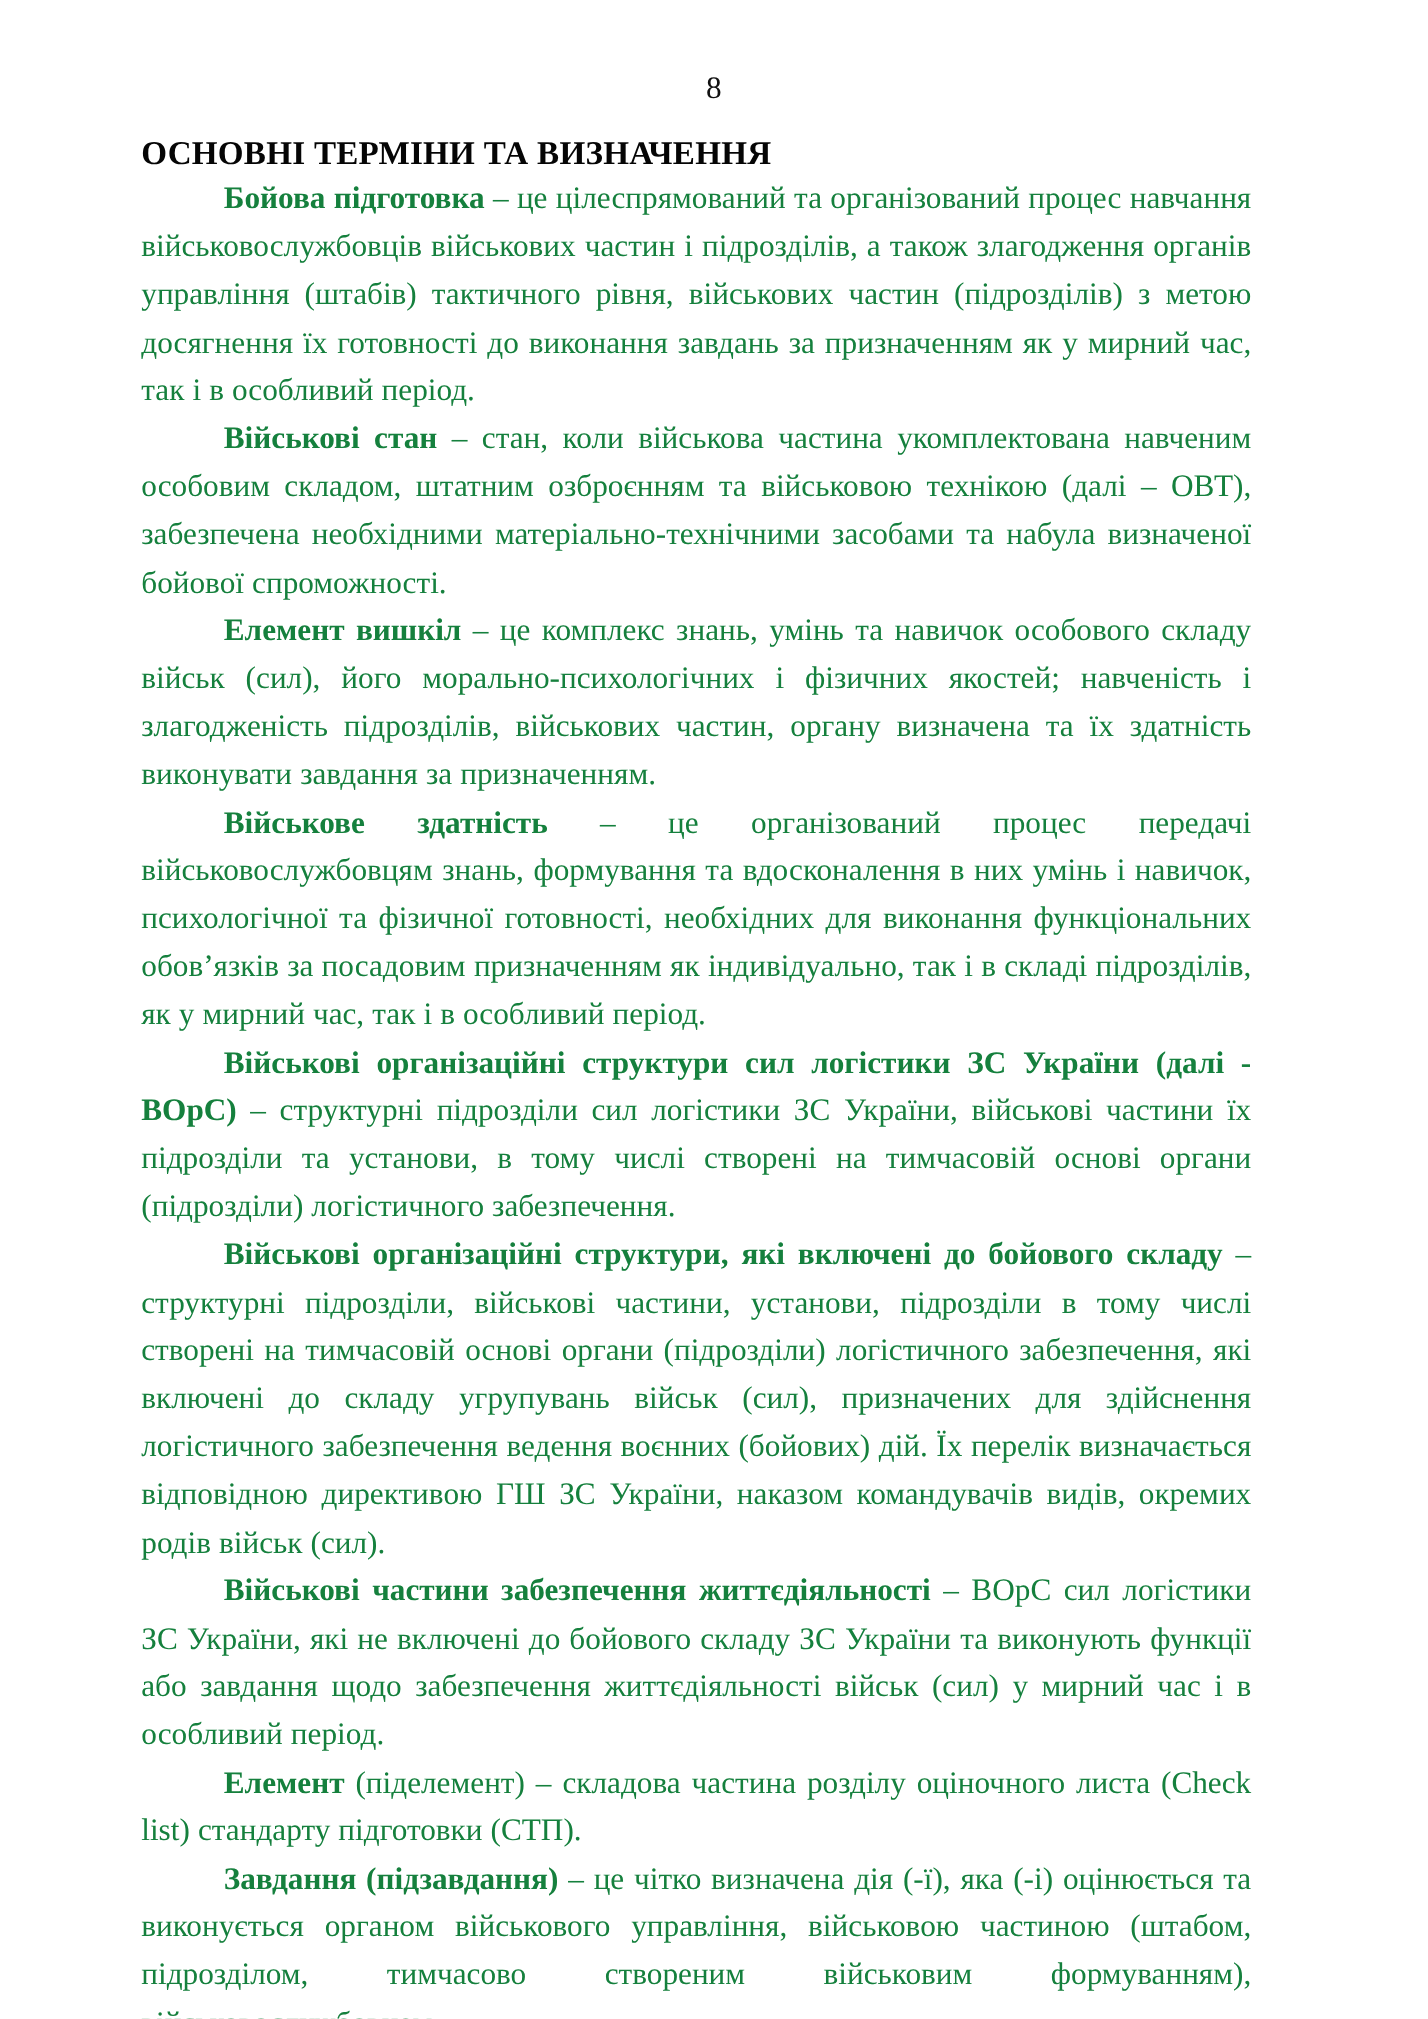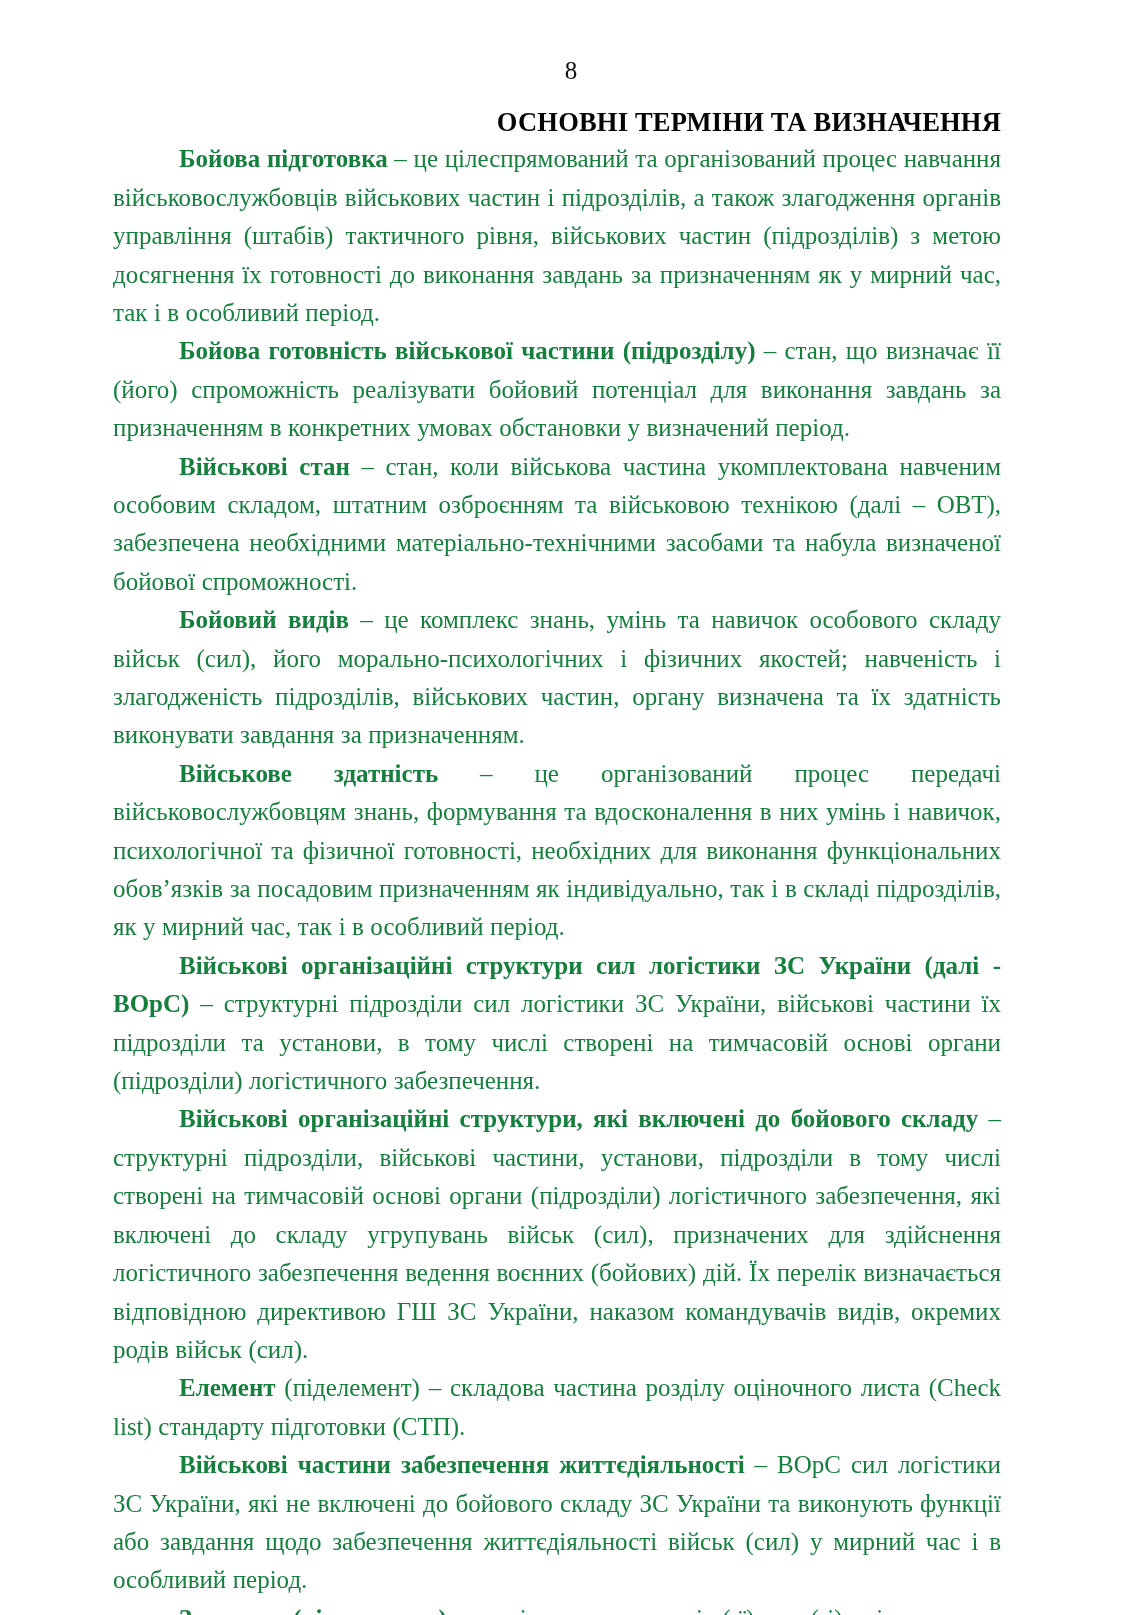--- a/index.html
+++ b/index.html
@@ -35,21 +35,21 @@
 
   
   .body-col {
     position: absolute;
     left: 113px;
     top: 106px;
     width: 888px;
   }
 
   .doc-title {
-    text-align: right;
+    text-align: left;
     font-size: 26.5px;
     font-weight: bold;
     letter-spacing: 0.2px;
     line-height: 1.22;
     margin: 0 0 2px 0;
     color: #050505;
   }
 
   p.para {
     margin: 0;
@@ -79,50 +79,47 @@
   <div class="page-number">8</div>
 
   <div class="body-col">
 
     <h1 class="doc-title">ОСНОВНІ ТЕРМІНИ ТА ВИЗНАЧЕННЯ</h1>
 
     <p class="para">
       <b class="term">Бойова підготовка</b><span> – це цілеспрямований та організований процес навчання військовослужбовців військових частин і підрозділів, а також злагодження органів управління (штабів) тактичного рівня, військових частин (підрозділів) з метою досягнення їх готовності до виконання завдань за призначенням як у мирний час, так і в особливий період.</span>
     </p>
 
-    <p class="para">
-      <b class="term">Бойова готовність військової частини (підрозділу)</b><span> – стан, що визначає її (його) спроможність реалізувати бойовий потенціал для виконання завдань за призначенням в конкретних умовах обстановки у визначений період.</span>
-    </p>
 
     <p class="para">
       <b class="term">Військові стан</b><span> – стан, коли військова частина укомплектована навченим особовим складом, штатним озброєнням та військовою технікою (далі – ОВТ), забезпечена необхідними матеріально-технічними засобами та набула визначеної бойової спроможності.</span>
     </p>
 
     <p class="para">
-      <b class="term">Бойовий видів</b><span> – це комплекс знань, умінь та навичок особового складу військ (сил), його морально-психологічних і фізичних якостей; навченість і злагодженість підрозділів, військових частин, органу визначена та їх здатність виконувати завдання за призначенням.</span>
+      <b class="term">Елемент вишкіл</b><span> – це комплекс знань, умінь та навичок особового складу військ (сил), його морально-психологічних і фізичних якостей; навченість і злагодженість підрозділів, військових частин, органу визначена та їх здатність виконувати завдання за призначенням.</span>
     </p>
 
     <p class="para">
       <b class="term">Військове здатність</b><span> – це організований процес передачі військовослужбовцям знань, формування та вдосконалення в них умінь і навичок, психологічної та фізичної готовності, необхідних для виконання функціональних обов’язків за посадовим призначенням як індивідуально, так і в складі підрозділів, як у мирний час, так і в особливий період.</span>
     </p>
 
     <p class="para">
       <b class="term">Військові організаційні структури сил логістики ЗС України (далі - ВОрС)</b><span> – структурні підрозділи сил логістики ЗС України, військові частини їх підрозділи та установи, в тому числі створені на тимчасовій основі органи (підрозділи) логістичного забезпечення.</span>
     </p>
 
     <p class="para">
       <b class="term">Військові організаційні структури, які включені до бойового складу</b><span> – структурні підрозділи, військові частини, установи, підрозділи в тому числі створені на тимчасовій основі органи (підрозділи) логістичного забезпечення, які включені до складу угрупувань військ (сил), призначених для здійснення логістичного забезпечення ведення воєнних (бойових) дій. Їх перелік визначається відповідною директивою ГШ ЗС України, наказом командувачів видів, окремих родів військ (сил).</span>
     </p>
 
     <p class="para">
-      <b class="term">Елемент</b><span> (піделемент) – складова частина розділу оціночного листа (Check list) стандарту підготовки (СТП).</span>
+      <b class="term">Військові частини забезпечення життєдіяльності</b><span> – ВОрС сил логістики ЗС України, які не включені до бойового складу ЗС України та виконують функції або завдання щодо забезпечення життєдіяльності військ (сил) у мирний час і в особливий період.</span>
     </p>
 
     <p class="para">
-      <b class="term">Військові частини забезпечення життєдіяльності</b><span> – ВОрС сил логістики ЗС України, які не включені до бойового складу ЗС України та виконують функції або завдання щодо забезпечення життєдіяльності військ (сил) у мирний час і в особливий період.</span>
+      <b class="term">Елемент</b><span> (піделемент) – складова частина розділу оціночного листа (Check list) стандарту підготовки (СТП).</span>
     </p>
 
     <p class="para">
       <b class="term">Завдання (підзавдання)</b><span> – це чітко визначена дія (-ї), яка (-і) оцінюється та виконується органом військового управління, військовою частиною (штабом, підрозділом, тимчасово створеним військовим формуванням), військовослужбовцем.</span>
     </p>
 
   </div>
 </div>
 
 </body></html>

